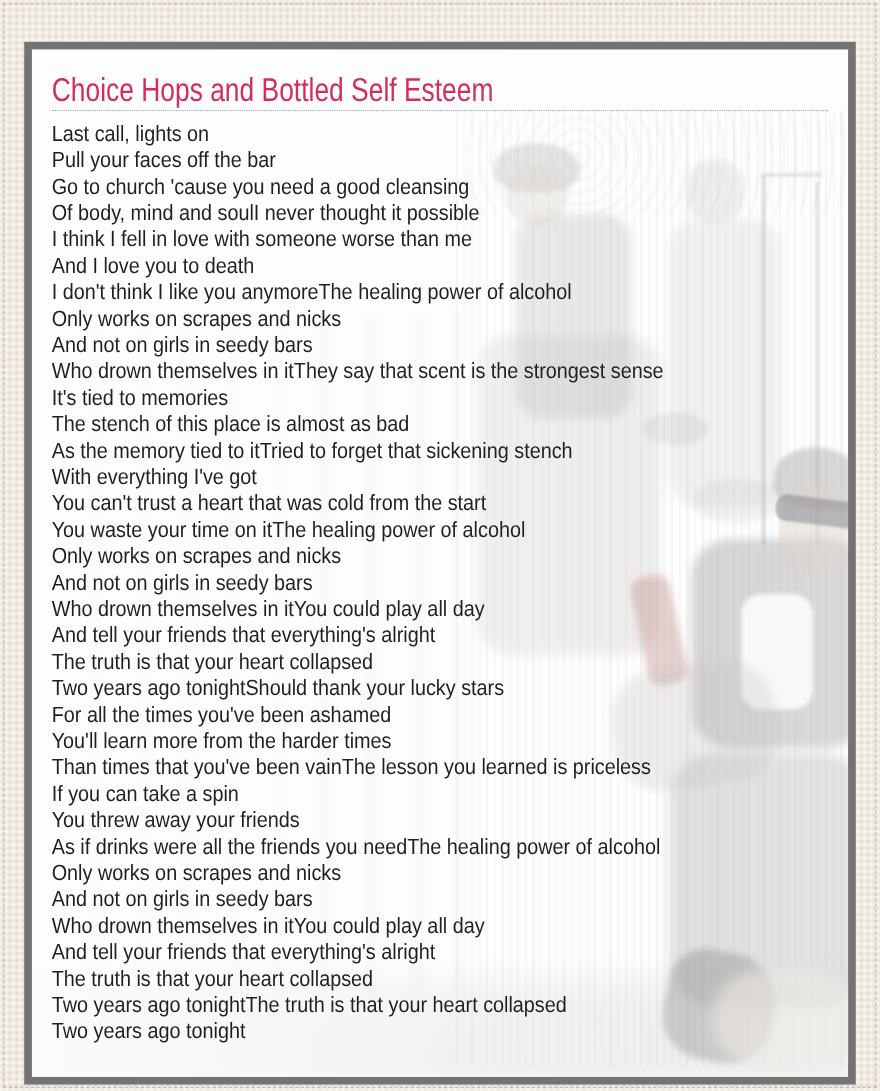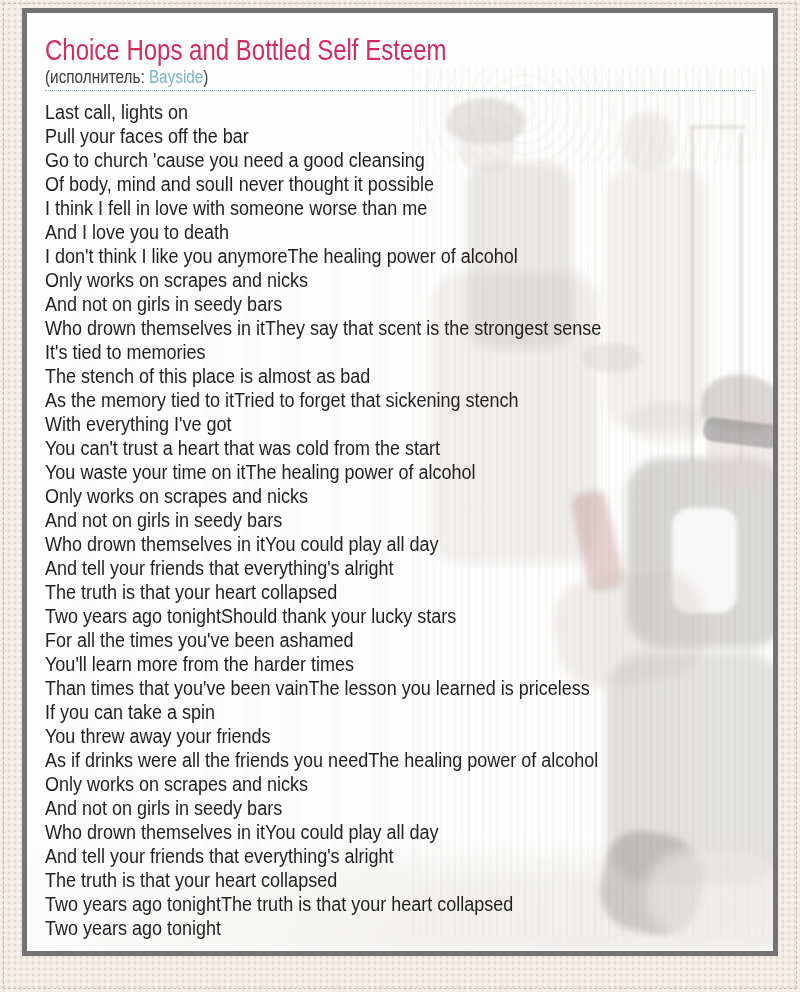--- a/index.html
+++ b/index.html
@@ -13,24 +13,24 @@
     background-size: 6px 6px, 6px 6px;
     background-position: 0 0, 3px 3px;
     position: relative;
   }
   .page-frame {
     position: absolute; inset: 3px;
     border: 1px dashed #cdb9af;
     pointer-events: none;
   }
   .card {
-    position: absolute; left: 22px; top: 8px;
+    position: absolute; left: 22px; top: 38px;
     width: 756px; height: 948px;
     background: #fdfdfd;
-    border: 5px solid #737373;
+    border: 7px solid #737373;
     overflow: hidden;
   }
   
   .photo { position: absolute; inset: 0; z-index: 1; }
   .photo > div { position: absolute; }
   .wall {
     left: 385px; top: 55px; right: 0; height: 870px;
     background: repeating-linear-gradient(90deg,
       rgba(115,108,100,0.10) 0 2px, rgba(0,0,0,0) 2px 7px,
       rgba(140,132,122,0.07) 7px 9px, rgba(0,0,0,0) 9px 14px);
@@ -135,25 +135,20 @@
     <div class="mC-shoe"></div>
     <div class="ground"></div>
     <div class="ground-light"></div>
     <div class="veil"></div>
   </div>
 
   <div class="content">
     <h1 class="title">
       <span class="tx">Choice Hops and Bottled Self Esteem</span>
     </h1>
-    <div class="subtitle">
-      <span class="tx">
-        <span>(исполнитель: </span><a class="artist">Bayside</a><span>)</span>
-      </span>
-    </div>
     <div class="separator"></div>
     <div class="lyrics">
 
     <div class="lyric-line">Last call, lights on</div>
         <div class="lyric-line">Pull your faces off the bar</div>
         <div class="lyric-line">Go to church 'cause you need a good cleansing</div>
         <div class="lyric-line">Of body, mind and soulI never thought it possible</div>
         <div class="lyric-line">I think I fell in love with someone worse than me</div>
         <div class="lyric-line">And I love you to death</div>
         <div class="lyric-line">I don't think I like you anymoreThe healing power of alcohol</div>

